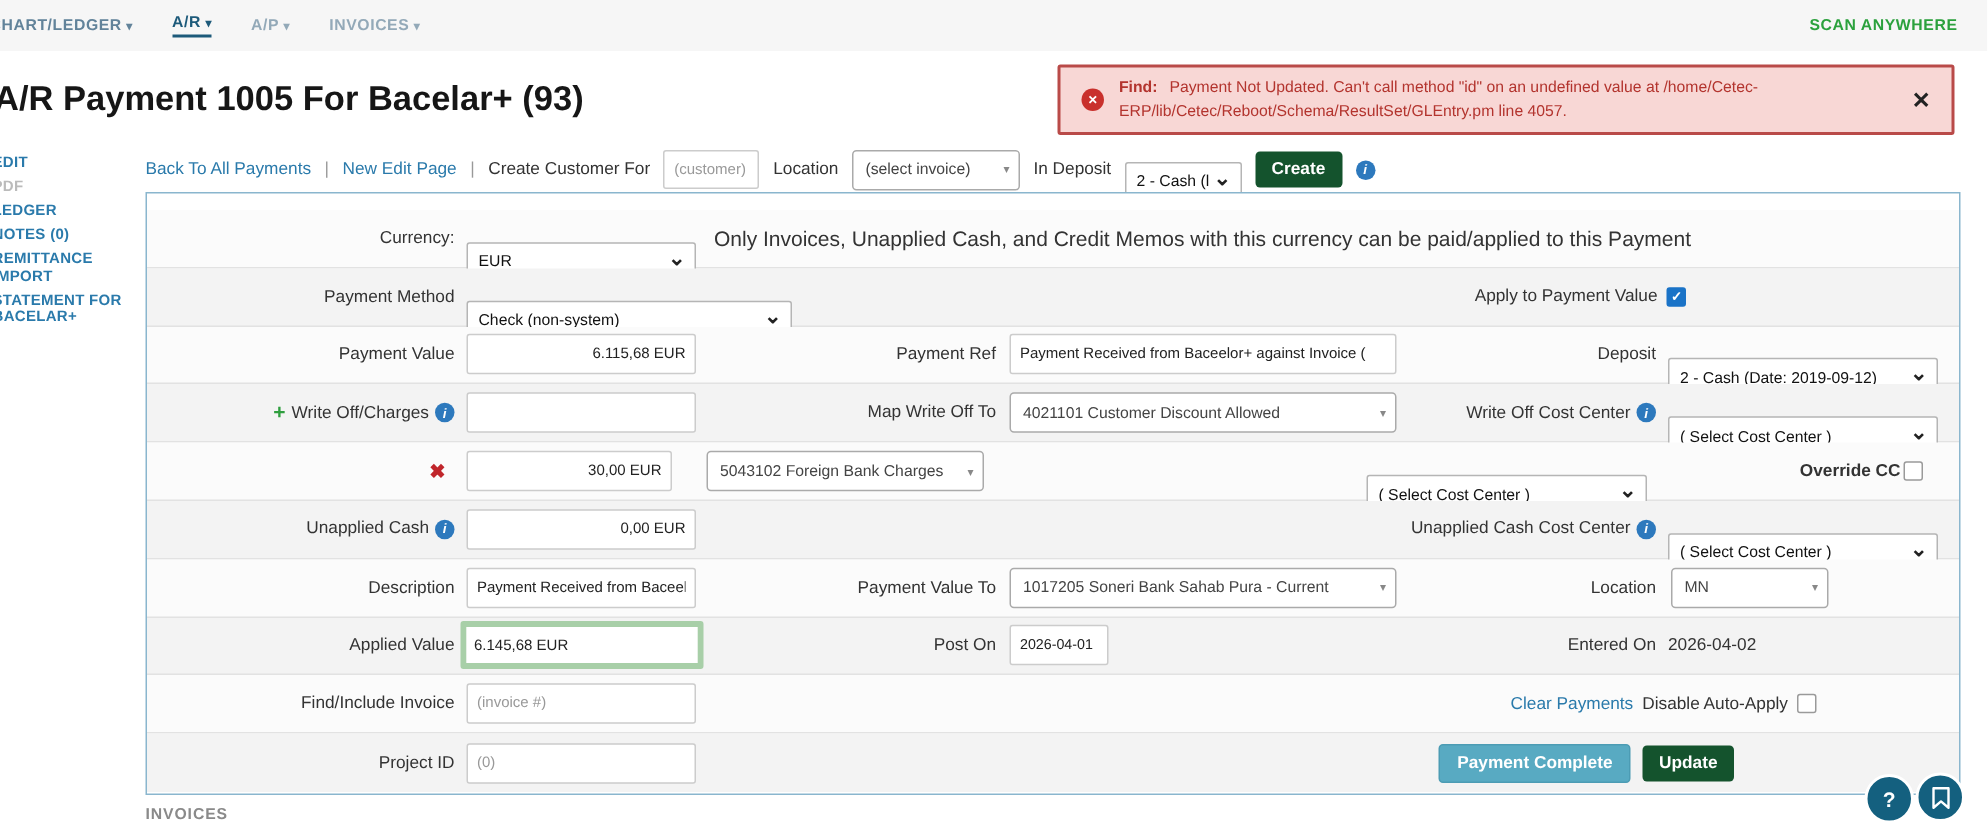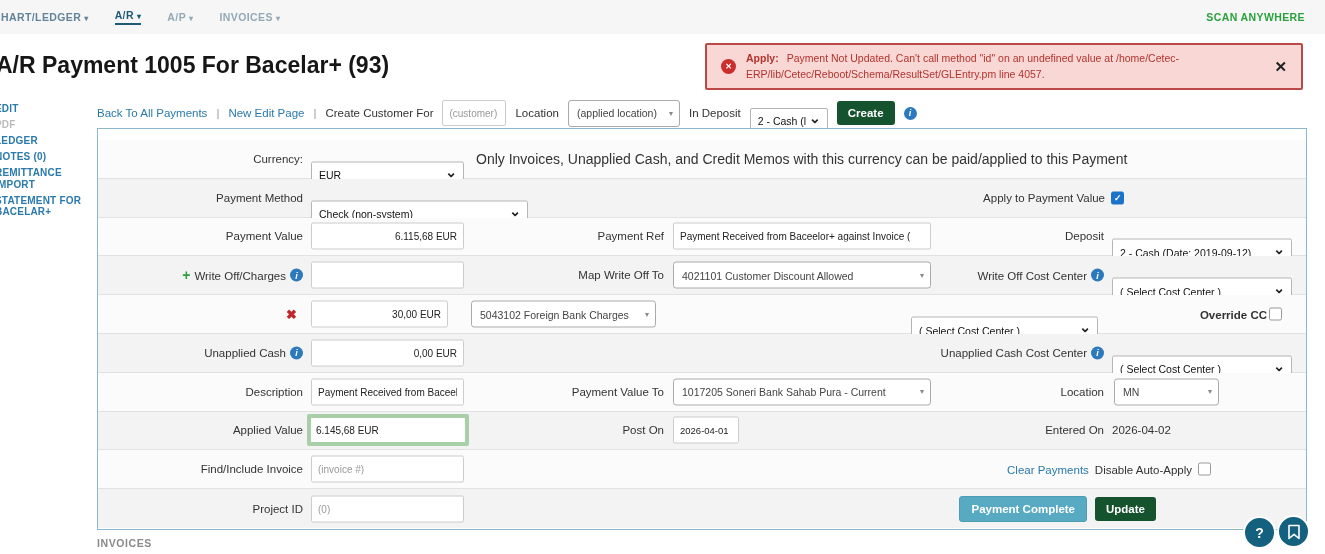--- a/index.html
+++ b/index.html
@@ -109,21 +109,21 @@
           <span class="caret"></span>
         </div>
     </div>
     <div class="scan">SCAN ANYWHERE</div>
   </div>
 
   <h1 class="title">A/R Payment 1005 For Bacelar+ (93)</h1>
 
   <div class="alert">
     <span class="err-icon"></span>
-    <div class="alert-text"><b>Apply:</b><span>Payment Not Updated. Can't call method "id" on an undefined value at /home/Cetec-ERP/lib/Cetec/Reboot/Schema/ResultSet/GLEntry.pm line 4057.</span></div>
+    <div class="alert-text"><b>Find:</b><span>Payment Not Updated. Can't call method "id" on an undefined value at /home/Cetec-ERP/lib/Cetec/Reboot/Schema/ResultSet/GLEntry.pm line 4057.</span></div>
     <span class="alert-close">✕</span>
   </div>
 
   <div class="sidebar">
     <div class="side-link">EDIT</div>
     <div class="side-link disabled">PDF</div>
     <div class="side-link">LEDGER</div>
     <div class="side-link">NOTES (0)</div>
     <div class="side-link">REMITTANCE IMPORT</div>
     <div class="side-link">STATEMENT FOR BACELAR+</div>
@@ -131,21 +131,21 @@
 
   <div class="toolbar">
     <span class="tlink">Back To All Payments</span>
     <span class="tdiv">|</span>
     <span class="tlink">New Edit Page</span>
     <span class="tdiv">|</span>
     <span>Create Customer For</span>
     <input class="tb-input" placeholder="(customer)" style="">
     <span>Location</span>
     <div class="s2" style="width:112px;">
-        <span>(applied location)</span>
+        <span>(select invoice)</span>
         <span class="s2-caret"></span>
       </div>
     <span>In Deposit</span>
     <div class="nsel" style="width:78px;">
         <span class="nsel-val">2 - Cash (l</span>
         <span class="nsel-caret"></span>
       </div>
     <button class="btn orange">Create</button>
     <span class="info"></span>
   </div>

